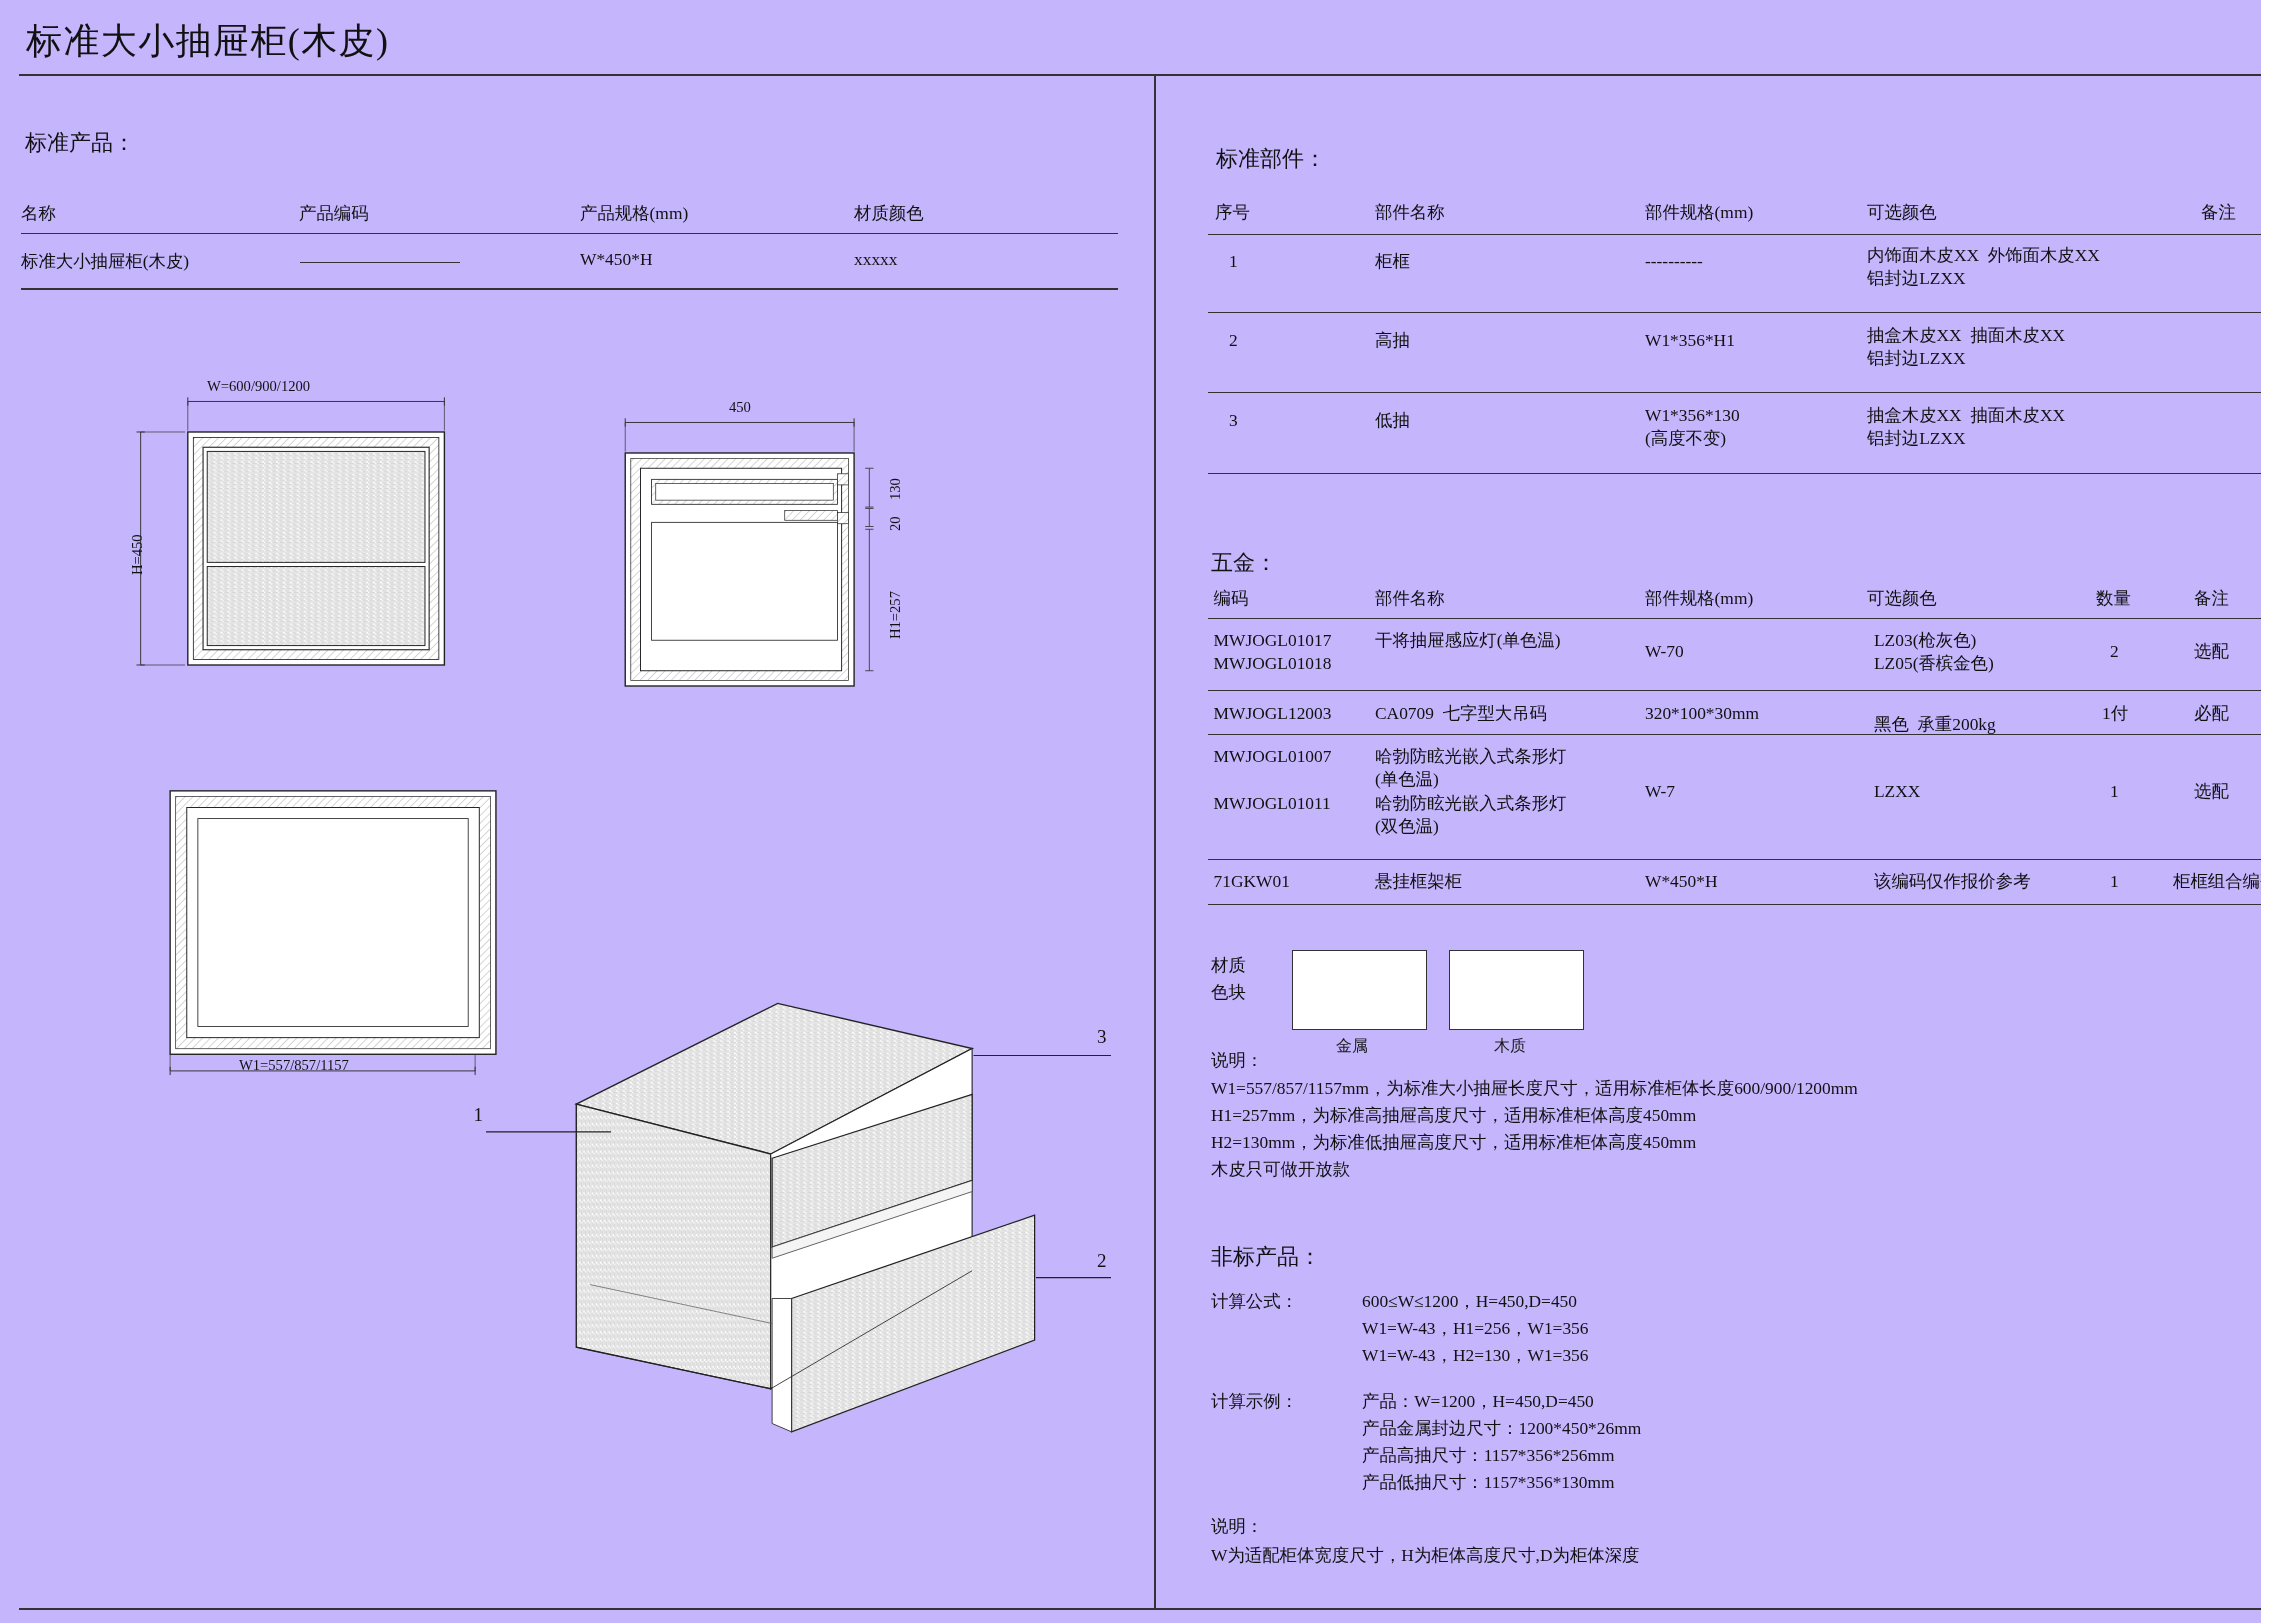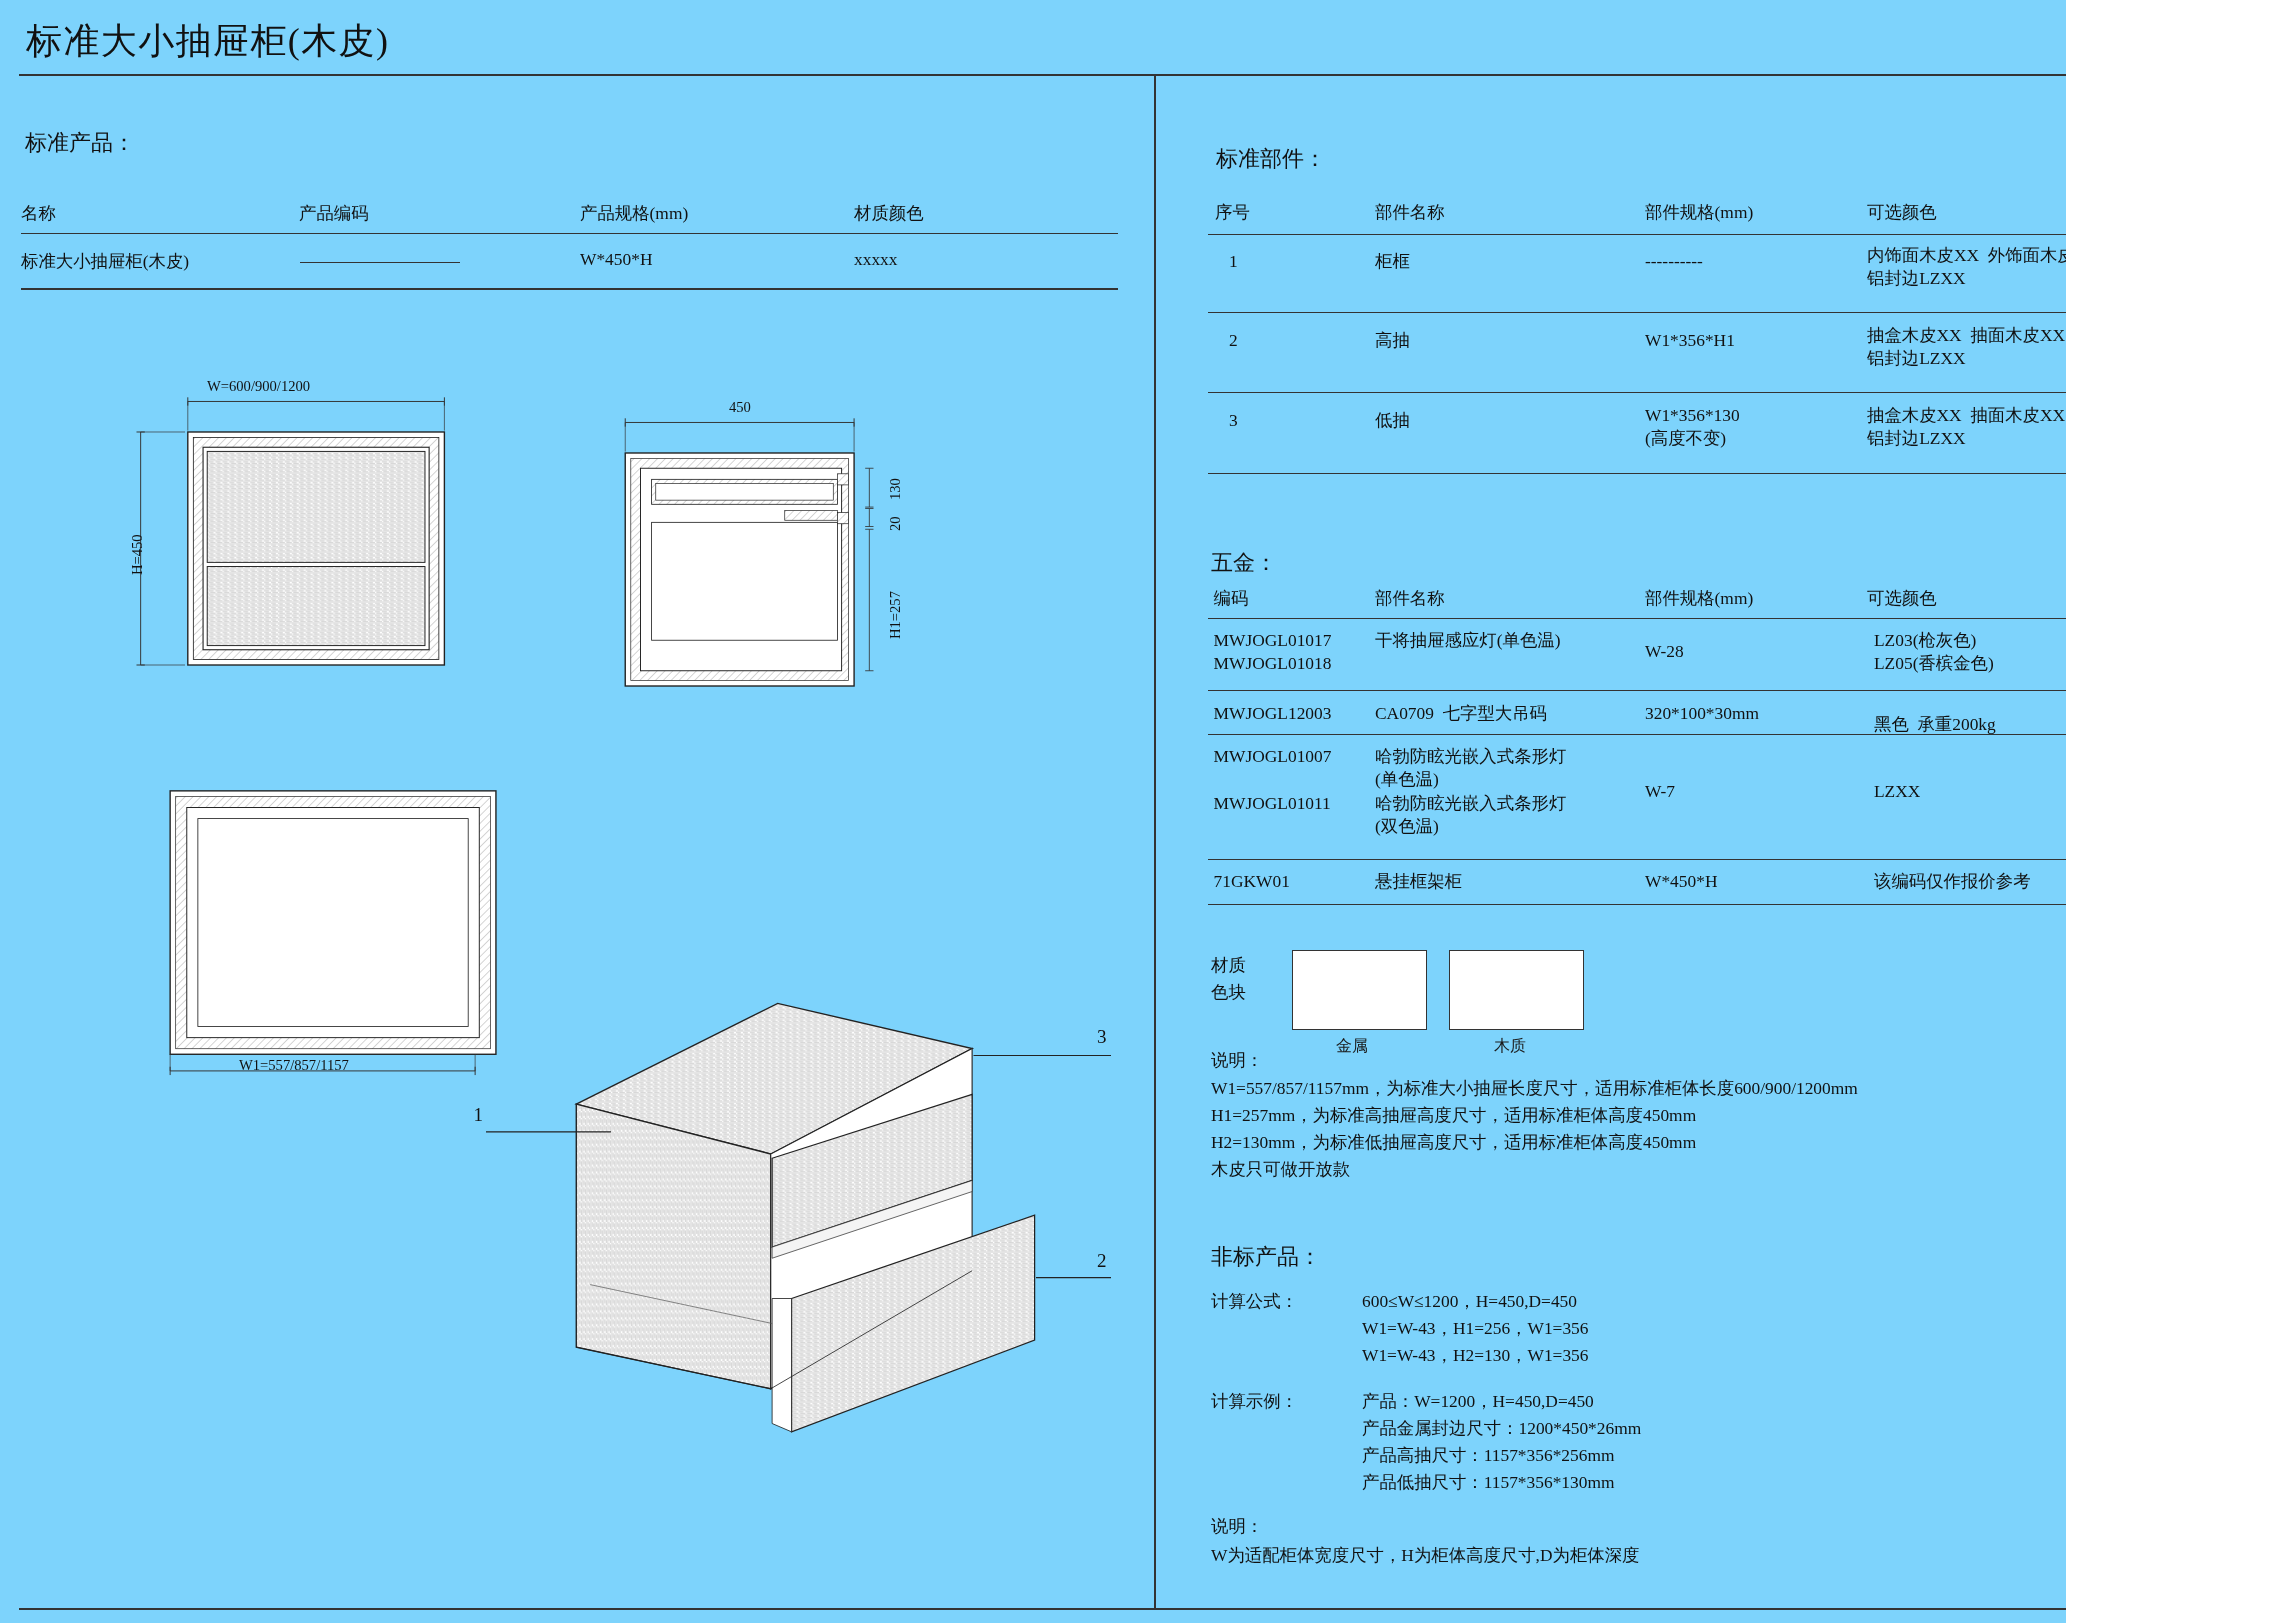--- a/index.html
+++ b/index.html
@@ -6,23 +6,23 @@
     margin: 0;
     padding: 0;
     background: #ffffff;
   }
   body {
     font-family: "Liberation Serif", "DejaVu Serif", serif;
     color: #1a1a1a;
   }
   #page {
     position: relative;
-    width: 2066px;
+    width: 2261px;
     height: 1624px;
-    background: #7dd3fc;
+    background: #c4b5fd;
     overflow: hidden;
   }
   
   #title {
     position: absolute;
     left: 26px;
     top: 16.7px;
     font-size: 36px;
     letter-spacing: 1.4px;
     color: #111;
@@ -326,21 +326,21 @@
     <div class="rcell" style="left:167px; top:0px;">部件名称</div>
     <div class="rcell" style="left:437px; top:0px;">部件规格(mm)</div>
     <div class="rcell" style="left:659px; top:0px;">可选颜色</div>
     <div class="rcell" style="left:888px; top:0px;">数量</div>
     <div class="rcell" style="left:986px; top:0px;">备注</div>
     <div class="hline" style="left:0; top:30.5px; width:1062px;"></div>
 
     <div class="rcell" style="left:5.6px; top:42px;">MWJOGL01017
 MWJOGL01018</div>
     <div class="rcell" style="left:167px; top:42px;">干将抽屉感应灯(单色温)</div>
-    <div class="rcell" style="left:437px; top:53px;">W-28</div>
+    <div class="rcell" style="left:437px; top:53px;">W-70</div>
     <div class="rcell" style="left:666px; top:42px;">LZ03(枪灰色)
 LZ05(香槟金色)</div>
     <div class="rcell" style="left:902px; top:53px;">2</div>
     <div class="rcell" style="left:986px; top:53px;">选配</div>
     <div class="hline" style="left:0; top:103px; width:1062px;"></div>
 
     <div class="rcell" style="left:5.6px; top:115px;">MWJOGL12003</div>
     <div class="rcell" style="left:167px; top:115px;">CA0709  七字型大吊码</div>
     <div class="rcell" style="left:437px; top:115px;">320*100*30mm</div>
     <div class="rcell" style="left:666px; top:126px;">黑色  承重200kg</div>

